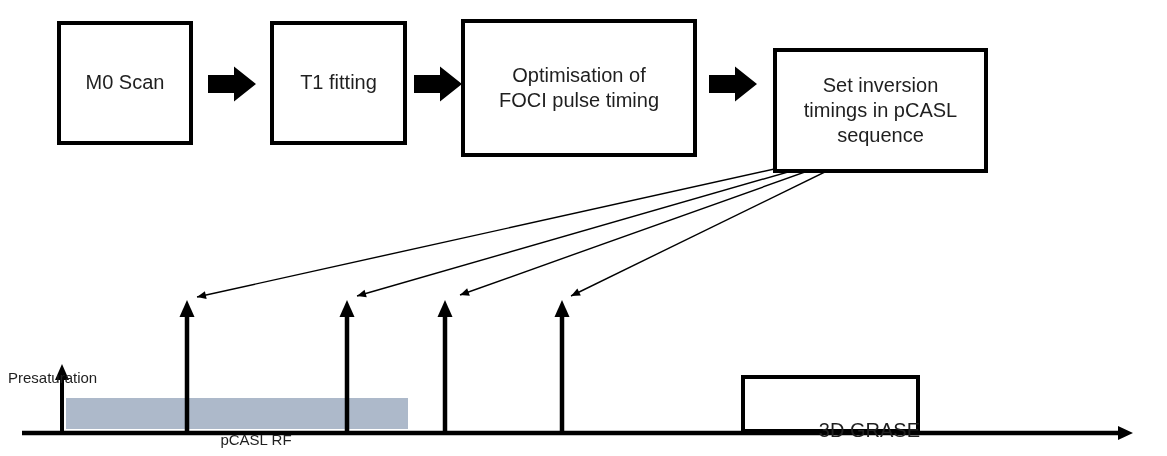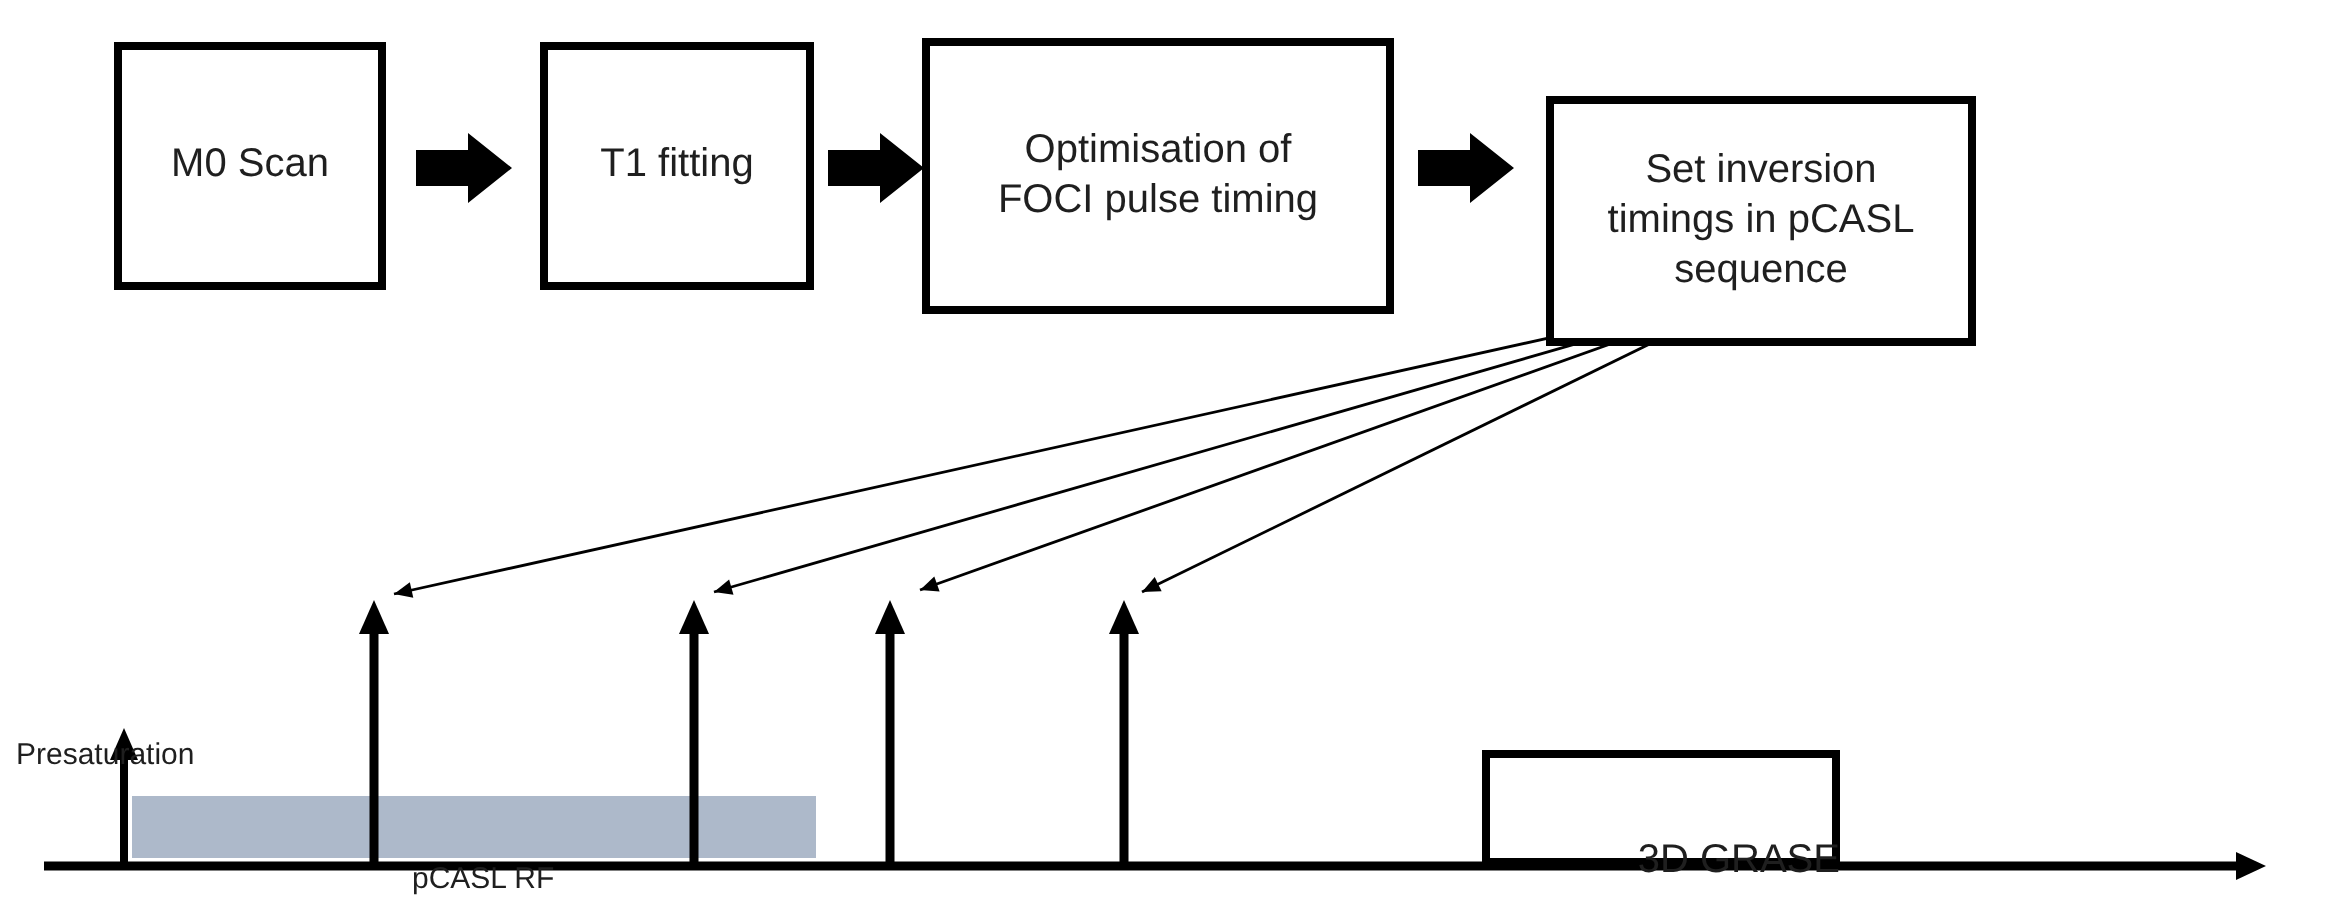--- a/index.html
+++ b/index.html
@@ -21,21 +21,21 @@
     text-align:center;
     font-size:20px;line-height:1.26;
     white-space:pre-line;
   }
   .box-1{left:57px;top:21px;width:136px;height:124px;}
   .box-2{left:270px;top:21px;width:137px;height:124px;text-align:right;}
   .box-3{left:461px;top:19px;width:236px;height:138px;padding:0 10px;}
   .box-4{left:773px;top:20px;width:215px;height:125px;padding:0 12px;margin-top:28px;}
   .diag-label{position:absolute;z-index:3;margin-top:27px;}
   .presat-label{left:8px;top:342px;font-size:15px;}
-  .pcasl-label{left:206px;top:404px;width:100px;text-align:left;font-size:15px;}
+  .pcasl-label{left:206px;top:404px;width:100px;text-align:center;font-size:15px;}
   .grase-label{left:741px;top:392px;width:179px;text-align:right;font-size:20px;}
 </style>
 </head>
 <body>
 
 <div class="canvas">
 
   <svg class="gfx" width="1167" height="456" viewBox="0 0 1167 456">
     <defs>
       <marker id="thinArrow" viewBox="0 0 10 10" refX="10" refY="5" markerWidth="11" markerHeight="9" orient="auto" markerUnits="userSpaceOnUse">

